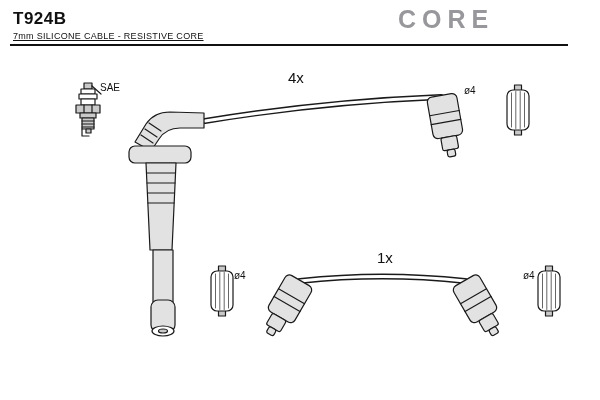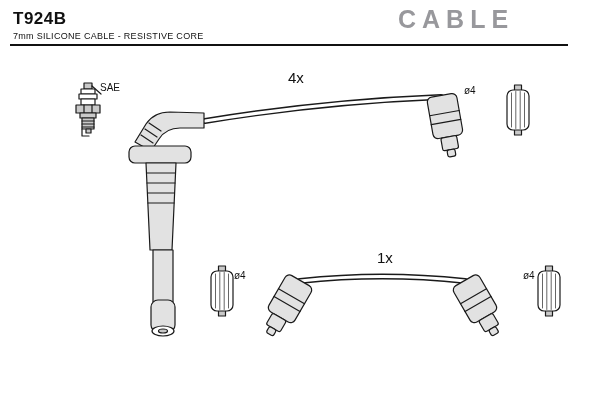--- a/index.html
+++ b/index.html
@@ -1,21 +1,21 @@
 <!DOCTYPE html>
 <html><head>
 <meta charset="utf-8">
 <style>
   html,body{margin:0;padding:0;background:#fff;}
   .page{
     position:relative;width:568px;height:400px;background:#ffffff;
     font-family:"Liberation Sans",sans-serif;overflow:hidden;color:#111;
   }
   .part-number{position:absolute;left:13px;top:9px;font-size:17px;font-weight:bold;letter-spacing:.5px;}
-  .subtitle{position:absolute;left:13px;top:31px;font-size:9px;letter-spacing:.3px;}
+  .subtitle{position:absolute;left:13px;top:31px;font-size:9px;letter-spacing:.3px;text-decoration:underline;}
   .brand{position:absolute;left:398px;top:5px;font-size:25px;font-weight:bold;
          color:#98989c;letter-spacing:6px;}
   .divider{position:absolute;left:10px;width:580px;top:44px;border-top:2px solid #111;height:0;}
   svg.diagram{position:absolute;left:0;top:0;width:600px;height:400px;}
   svg rect,svg line,svg path,svg polygon,svg ellipse{
     stroke:#1a1a1a;stroke-width:1.2;fill:none;stroke-linejoin:round;stroke-linecap:round;
   }
   .fill-boot{fill:#e2e2e2;}
   .fill-white{fill:#ffffff;}
   .fill-metal{fill:#c9c9c9;}
@@ -26,21 +26,21 @@
   .lbl-qty{font-size:15px;}
   .lbl-small{font-size:10px;}
 </style>
 </head>
 <body>
 
 <div class="page">
 
   <div class="part-number">T924B</div>
   <div class="subtitle">7mm SILICONE CABLE - RESISTIVE CORE</div>
-  <div class="brand">CABLE</div>
+  <div class="brand">CORE</div>
   <div class="divider"></div>
 
   <svg class="diagram" viewBox="0 0 600 400">
     <defs>
       <g id="boot">
         <rect x="-15" y="-27" width="30" height="42" rx="5" class="fill-boot"></rect>
         <line x1="-15" y1="-9" x2="15" y2="-9"></line>
         <line x1="-15" y1="0" x2="15" y2="0"></line>
         <rect x="-8" y="15" width="16" height="13" rx="2" class="fill-boot"></rect>
         <rect x="-4" y="28" width="8" height="7" rx="2" class="fill-boot"></rect>

